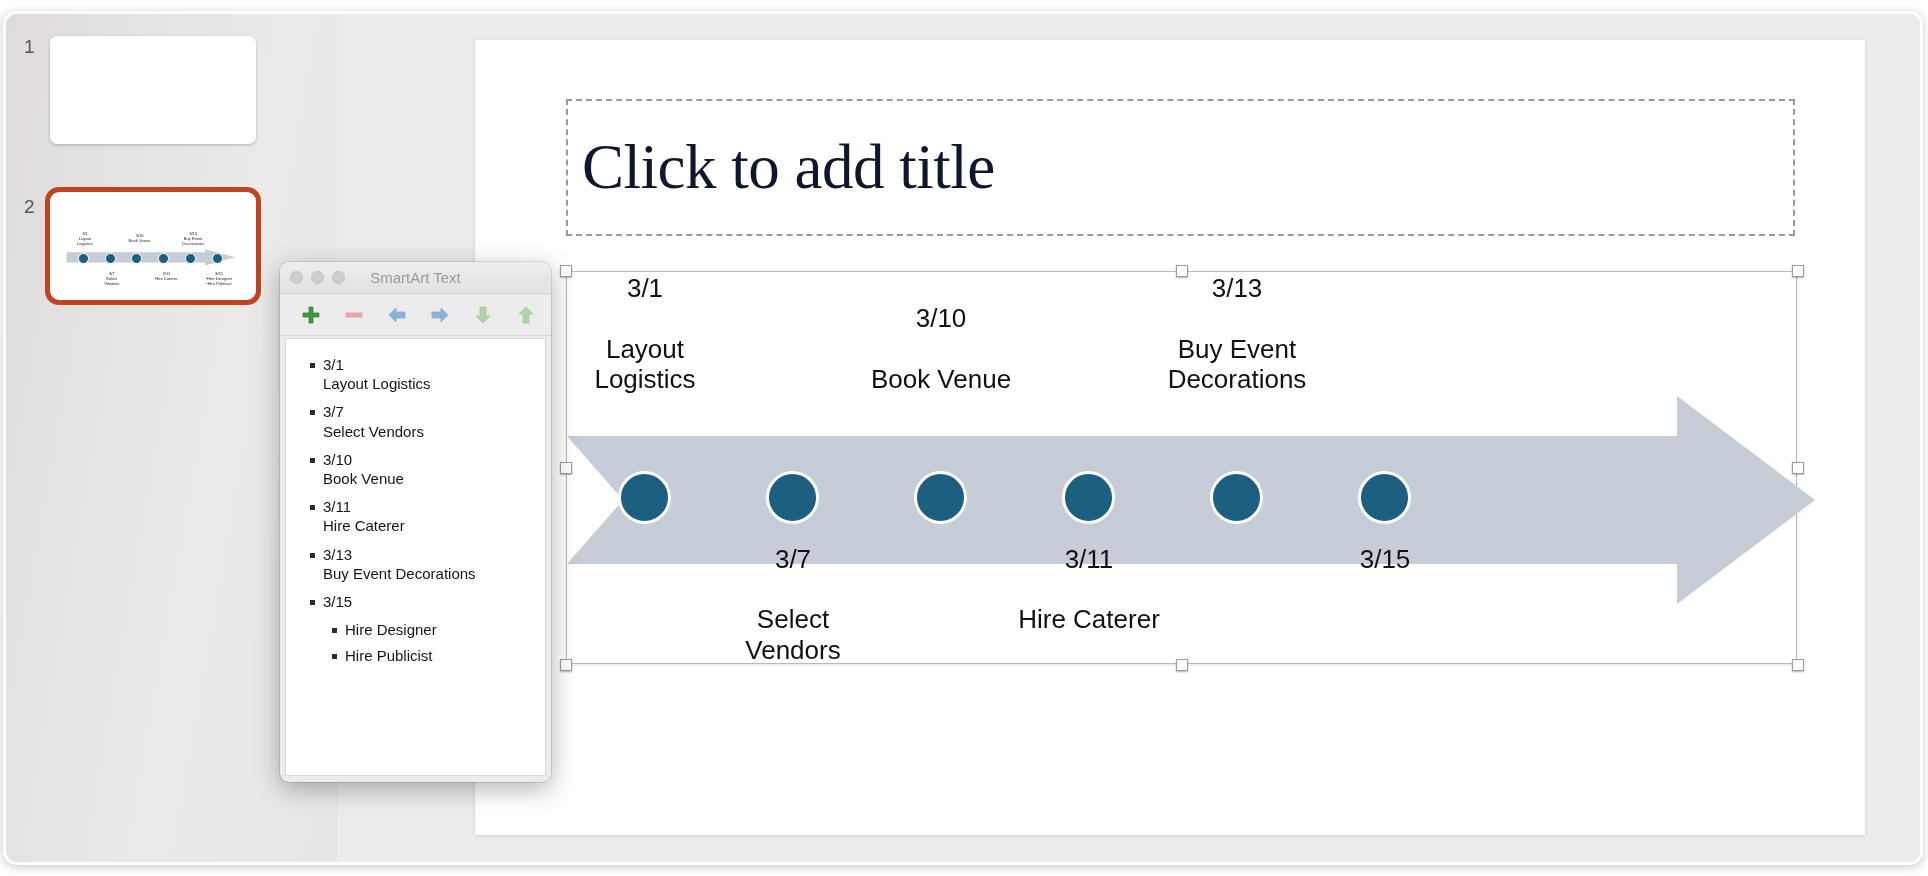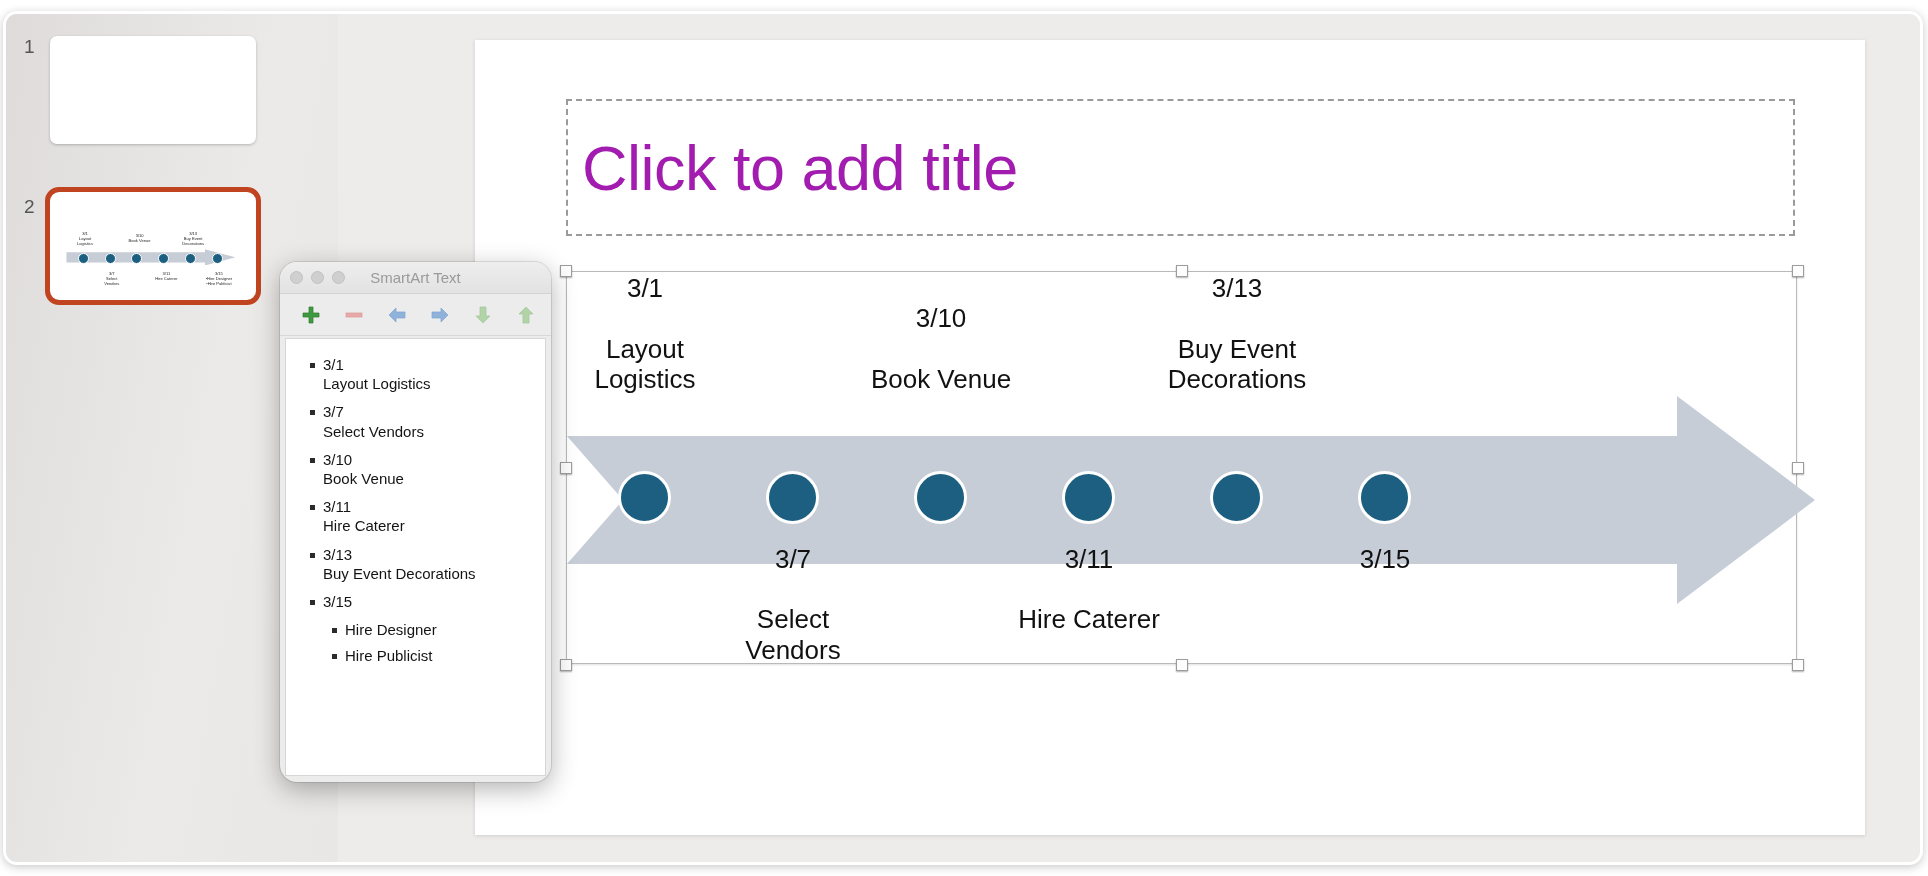--- a/index.html
+++ b/index.html
@@ -108,23 +108,23 @@
   
   #title-placeholder {
     position: absolute;
     left: 91px; top: 59px;
     width: 1229px; height: 137px;
     border: 2px dashed #9a9a9a;
     display: flex; align-items: center;
   }
   #title-text {
     font-size: 63px;
-    color: #a21caf;
+    color: #0f172a;
     padding-left: 14px;
-    font-family: Liberation Sans, sans-serif;
+    font-family: Liberation Serif, serif;
     letter-spacing: -0.5px;
   }
 
   
   #smartart-frame {
     position: absolute;
     left: 91px; top: 231px;
     width: 1231px; height: 393px;
     border: 1.5px solid #b9b9b9;
     box-shadow: 0 1px 2px rgba(0,0,0,.12);
@@ -167,21 +167,21 @@
     text-align: left;
     display: inline-block;
   }
 
   
   #smartart-panel {
     position: absolute;
     left: 274px; top: 248px;
     width: 271px; height: 520px;
     background: #ececec;
-    border-radius: 17px;
+    border-radius: 9px;
     box-shadow: 0 7px 26px rgba(0,0,0,.30), 0 0 0 1px rgba(0,0,0,.10);
     overflow: hidden;
   }
   #panel-titlebar {
     position: relative;
     height: 32px;
     background: linear-gradient(#eeeeee,#e2e2e2);
     border-bottom: 1px solid #d3d3d3;
     display: flex; align-items: center;
   }

